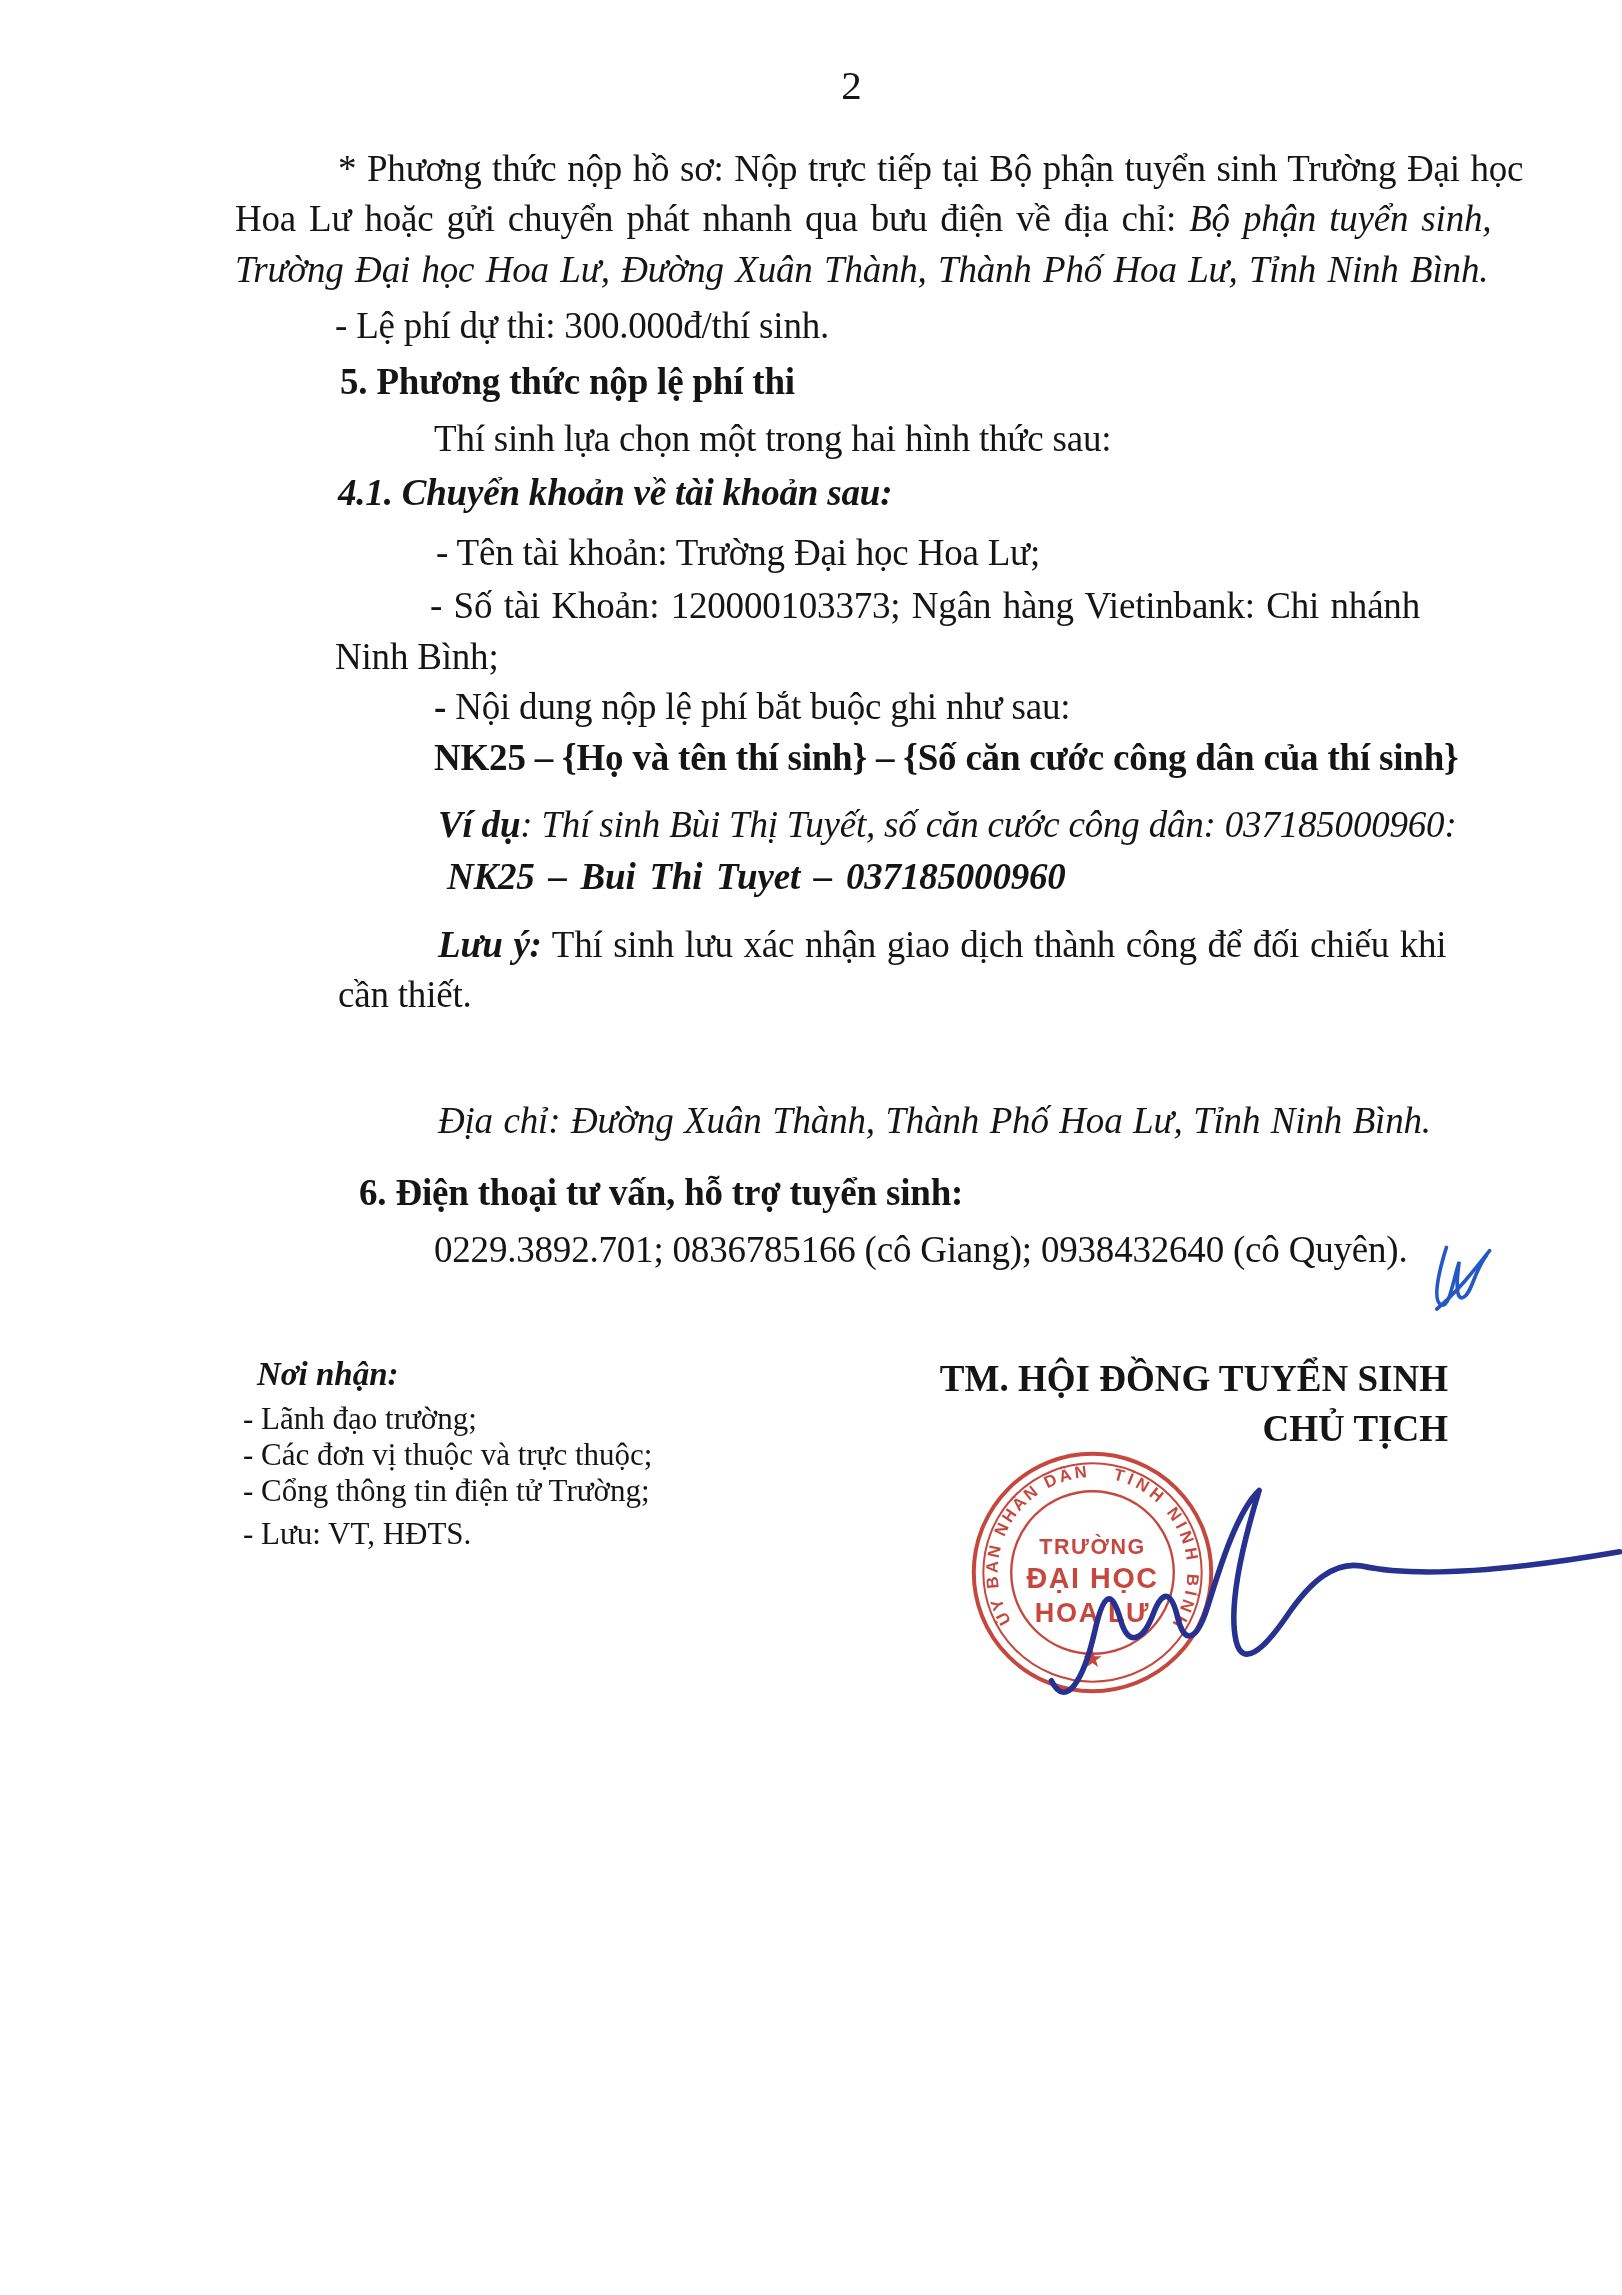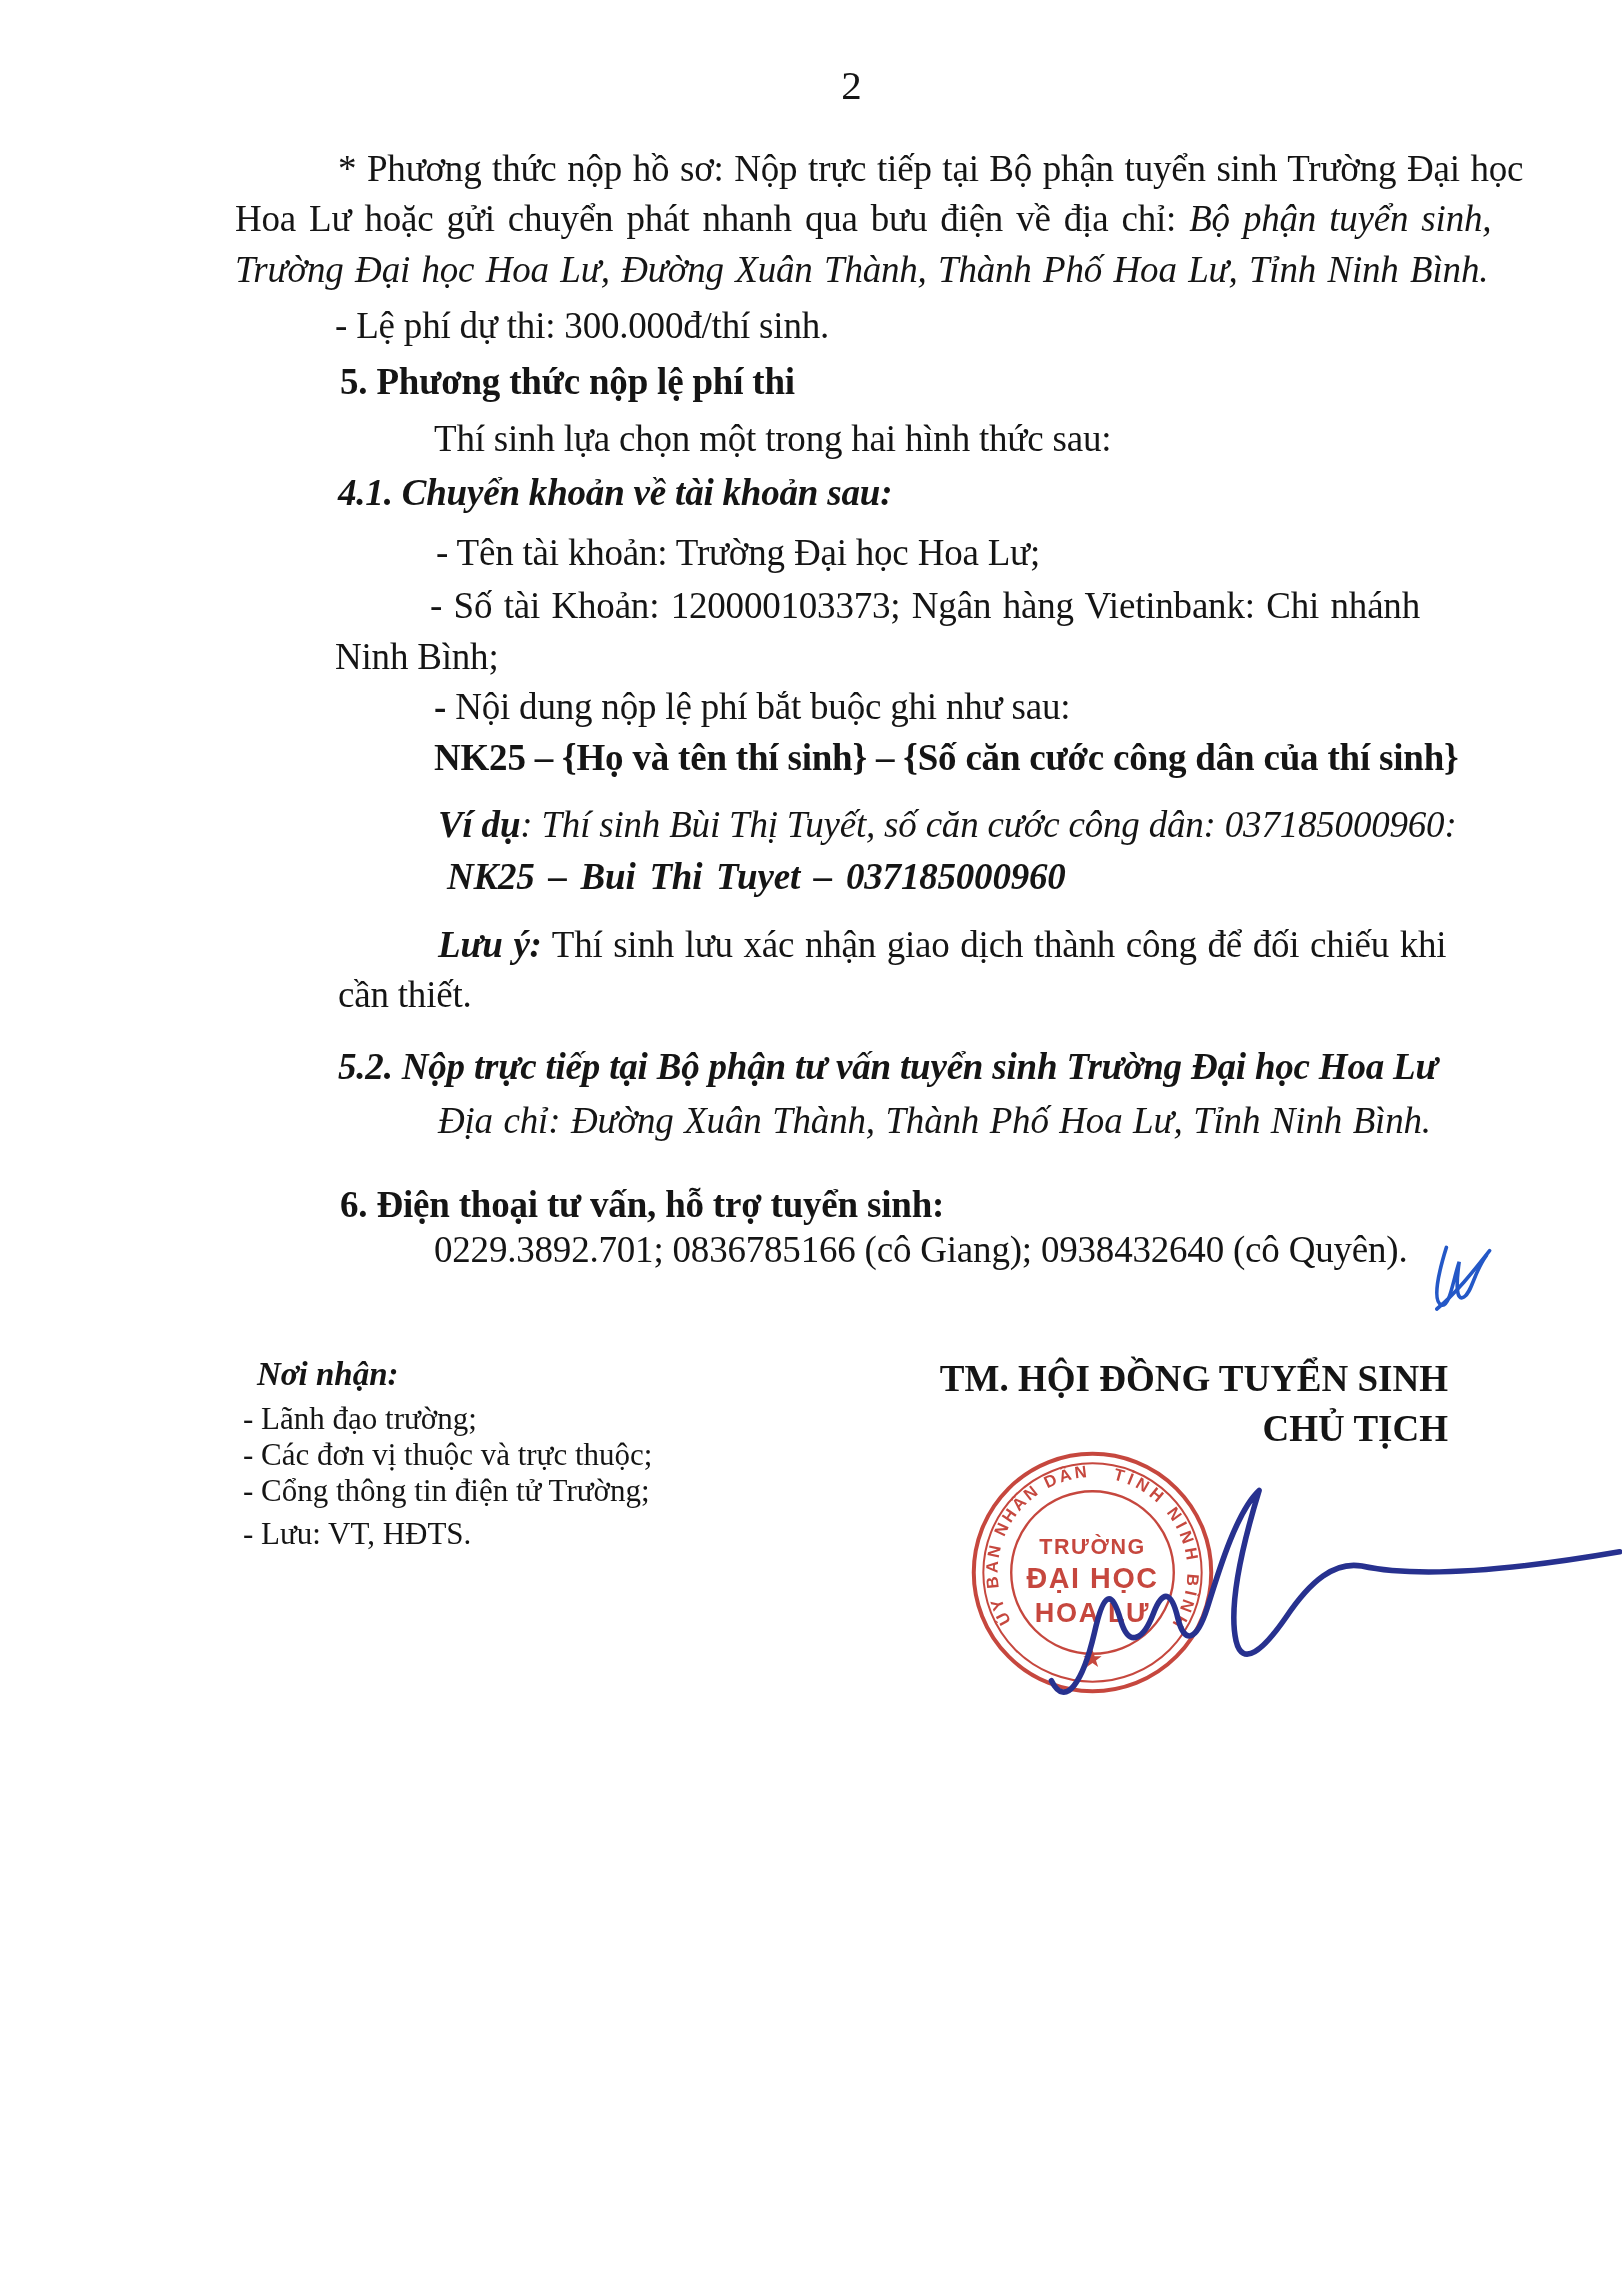--- a/index.html
+++ b/index.html
@@ -35,21 +35,21 @@
   #l9 {left:430px;top:586px;word-spacing:2.4px;}
   #l10{left:335px;top:637px;}
   #l11{left:434px;top:687px;}
   #l12{left:434px;top:738px;}
   #l13{left:438px;top:805px;}
   #l14{left:447px;top:857px;word-spacing:4.8px;}
   #l15{left:438px;top:925px;word-spacing:1.6px;}
   #l16{left:338px;top:975px;}
   #l17{left:338px;top:1047px;}
   #l18{left:438px;top:1101px;word-spacing:1.6px;}
-  #l19{left:340px;top:1173px;margin-top:12px;}
+  #l19{left:359px;top:1173px;}
   #l20{left:434px;top:1230px;text-align:center;}
 
   .fln{
     position:absolute;
     white-space:nowrap;
     font-size:31px;
     line-height:35px;
   }
   #f-title{left:257px;top:1357px;font-size:33px;}
   #f-r1{left:243px;top:1401px;}
@@ -97,21 +97,20 @@
   <div id="l10" class="ln">Ninh Bình;</div>
   <div id="l11" class="ln"><span class="b">- </span><span>Nội dung nộp lệ phí bắt buộc ghi như sau:</span></div>
   <div id="l12" class="ln b">NK25 – {Họ và tên thí sinh} – {Số căn cước công dân của thí sinh}</div>
 
   <div id="l13" class="ln"><span class="bi">Ví dụ</span><span class="i">: Thí sinh Bùi Thị Tuyết, số căn cước công dân: 037185000960:</span></div>
   <div id="l14" class="ln bi">NK25 – Bui Thi Tuyet – 037185000960</div>
 
   <div id="l15" class="ln"><span class="bi">Lưu ý:</span><span> Thí sinh lưu xác nhận giao dịch thành công để đối chiếu khi</span></div>
   <div id="l16" class="ln">cần thiết.</div>
 
-  <div id="l17" class="ln bi">5.2. Nộp trực tiếp tại Bộ phận tư vấn tuyển sinh Trường Đại học Hoa Lư</div>
   <div id="l18" class="ln i">Địa chỉ: Đường Xuân Thành, Thành Phố Hoa Lư, Tỉnh Ninh Bình.</div>
 
   <div id="l19" class="ln b">6. Điện thoại tư vấn, hỗ trợ tuyển sinh:</div>
   <div id="l20" class="ln">0229.3892.701; 0836785166 (cô Giang); 0938432640 (cô Quyên).</div>
 
   <div id="f-title" class="fln bi">Nơi nhận:</div>
   <div id="f-r1" class="fln">- Lãnh đạo trường;</div>
   <div id="f-r2" class="fln">- Các đơn vị thuộc và trực thuộc;</div>
   <div id="f-r3" class="fln">- Cổng thông tin điện tử Trường;</div>
   <div id="f-r4" class="fln">- Lưu: VT, HĐTS.</div>

